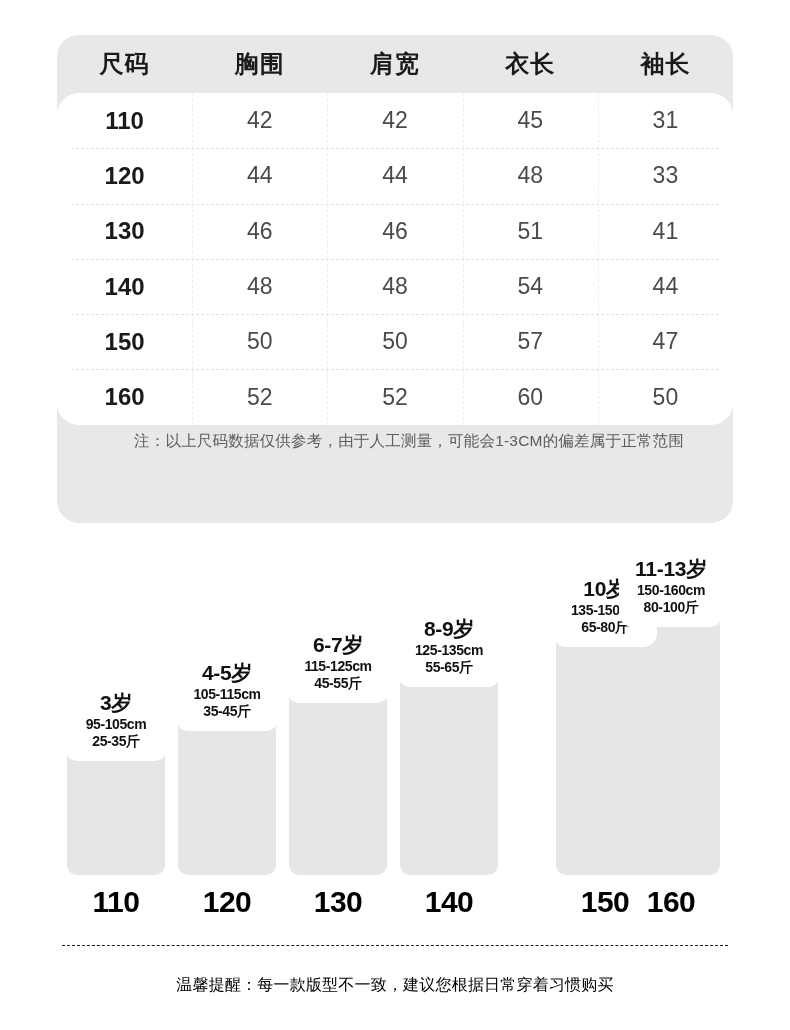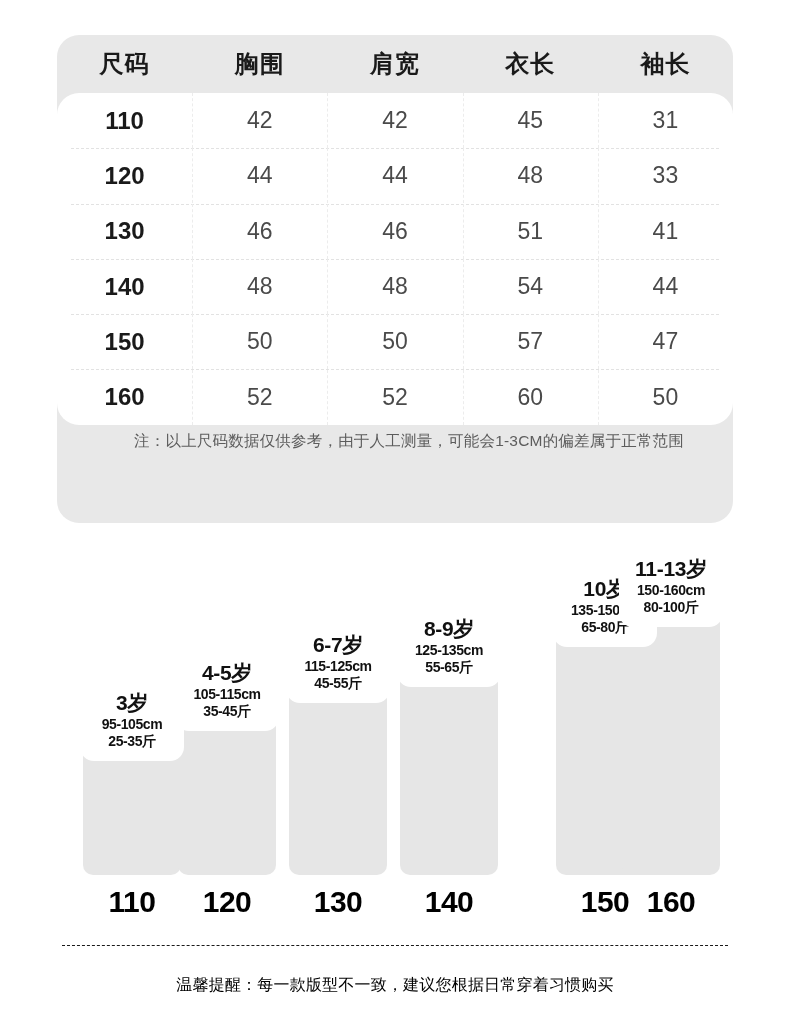--- a/index.html
+++ b/index.html
@@ -237,21 +237,21 @@
       <div class="cell">50</div>
     </div>
 
   </div>
 
   <div class="table-note">注：以上尺码数据仅供参考，由于人工测量，可能会1-3CM的偏差属于正常范围</div>
 </div>
 
 <div class="chart">
 
-  <div class="bar-group" style="left:67px;margin-left:16px;">
+  <div class="bar-group" style="left:67px;">
     <div class="bar-label-card" style="bottom:166px; margin-bottom:-52px;">
       <div class="age">3岁</div>
       <div class="cm">95-105cm</div>
       <div class="jin">25-35斤</div>
     </div>
     <div class="bar" style="height:166px;"></div>
     <div class="bar-size">110</div>
   </div>
 
   <div class="bar-group" style="left:178px;">

